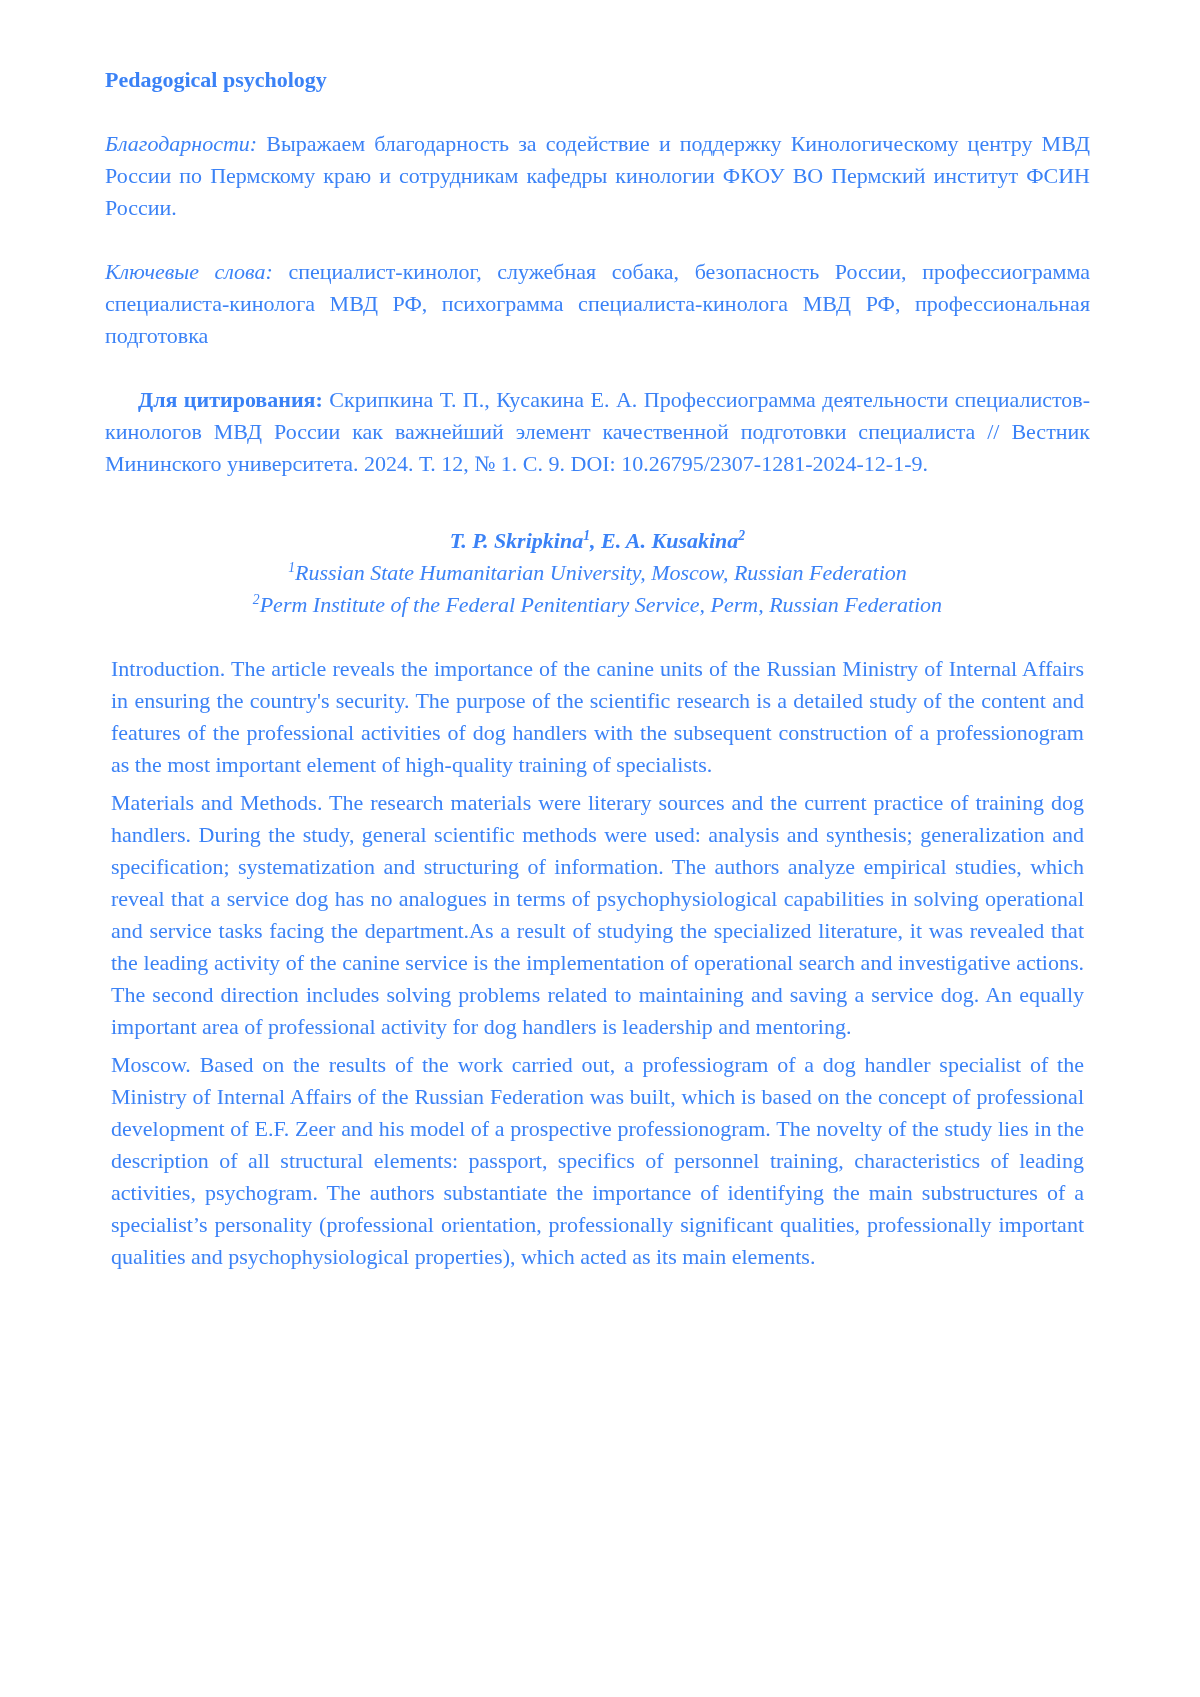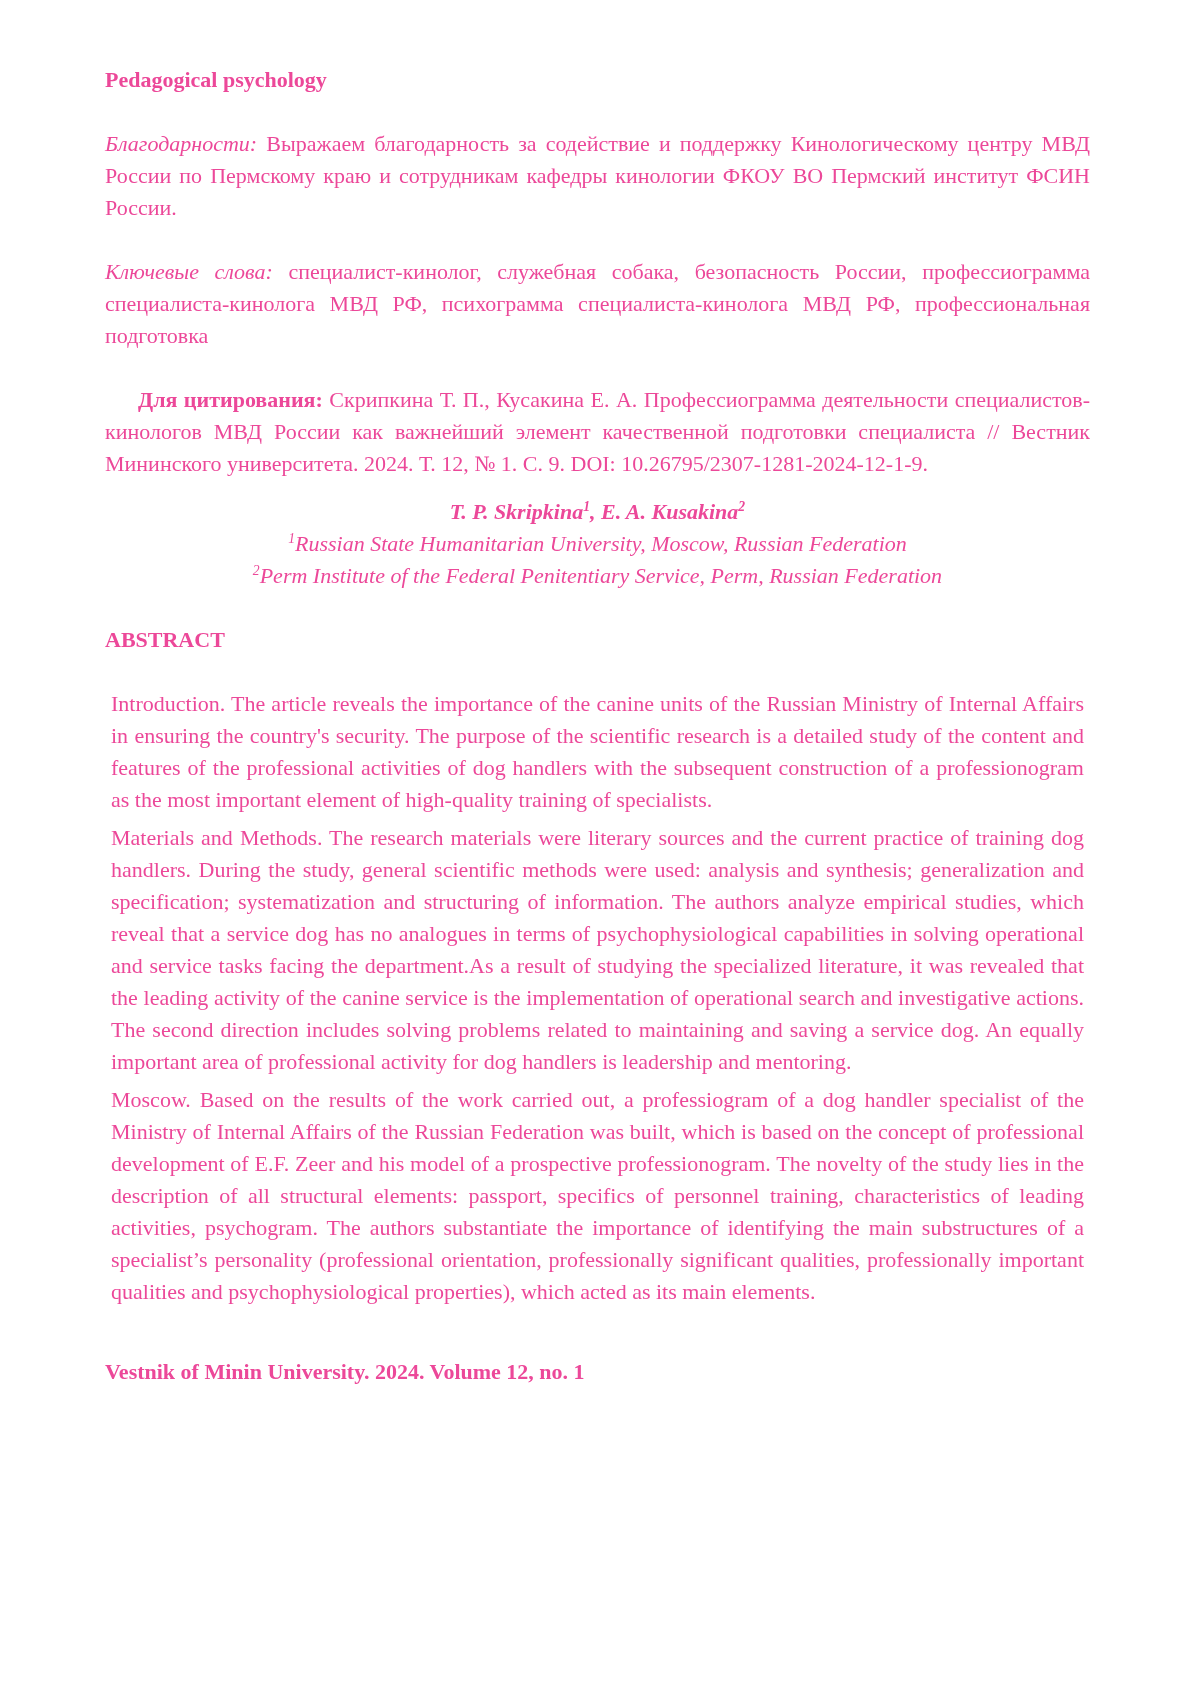--- a/index.html
+++ b/index.html
@@ -5,21 +5,21 @@
   html, body {
     margin: 0;
     padding: 0;
     background: #ffffff;
   }
   .page {
     position: relative;
     width: 1200px;
     height: 1697px;
     background: #ffffff;
-    color: #ec4899;
+    color: #3b82f6;
     font-family: "Liberation Serif", "DejaVu Serif", serif;
     font-size: 22px;
     line-height: 32px;
     box-sizing: border-box;
     padding: 64px 110px 0 105px;
     overflow: hidden;
   }
   .running-head {
     font-weight: bold;
     text-align: left;
@@ -31,21 +31,21 @@
   .para .lead-italic { font-style: italic; }
   .para .lead-bold { font-weight: bold; margin-left: 33px; }
   .title-block {
     margin-top: 64px;
     text-align: center;
     font-weight: bold;
     font-size: 23px;
     line-height: 32px;
   }
   .authors-line {
-    margin-top: 16px;
+    margin-top: 45px;
     text-align: center;
     font-weight: bold;
     font-style: italic;
   }
   .affiliation {
     text-align: center;
     font-style: italic;
   }
   sup {
     font-size: 0.62em;
@@ -90,32 +90,30 @@
     <span>Скрипкина Т. П., Кусакина Е. А. Профессиограмма деятельности специалистов-кинологов МВД России как важнейший элемент качественной подготовки специалиста // Вестник Мининского университета. 2024. Т. 12, № 1. С. 9. DOI: 10.26795/2307-1281-2024-12-1-9.</span>
   </p>
 
 
   <div class="authors-line"><span>T. P. Skripkina</span><sup>1</sup><span>, </span><span>E. A. Kusakina</span><sup>2</sup></div>
 
   <div class="affiliation"><sup>1</sup><span>Russian State Humanitarian University, Moscow, Russian Federation</span></div>
 
   <div class="affiliation"><sup>2</sup><span>Perm Institute of the Federal Penitentiary Service, Perm, Russian Federation</span></div>
 
-  <div class="abstract-heading">ABSTRACT</div>
 
   <div class="abstract-body">
     <p class="abstract-section">
       <span class="lead-bold">Introduction.</span>
       <span>The article reveals the importance of the canine units of the Russian Ministry of Internal Affairs in ensuring the country's security. The purpose of the scientific research is a detailed study of the content and features of the professional activities of dog handlers with the subsequent construction of a professionogram as the most important element of high-quality training of specialists.</span>
     </p>
     <p class="abstract-section">
       <span class="lead-bold">Materials and Methods.</span>
       <span>The research materials were literary sources and the current practice of training dog handlers. During the study, general scientific methods were used: analysis and synthesis; generalization and specification; systematization and structuring of information. The authors analyze empirical studies, which reveal that a service dog has no analogues in terms of psychophysiological capabilities in solving operational and service tasks facing the department.As a result of studying the specialized literature, it was revealed that the leading activity of the canine service is the implementation of operational search and investigative actions. The second direction includes solving problems related to maintaining and saving a service dog. An equally important area of professional activity for dog handlers is leadership and mentoring.</span>
     </p>
     <p class="abstract-section">
       <span class="lead-bold">Moscow.</span>
       <span>Based on the results of the work carried out, a professiogram of a dog handler specialist of the Ministry of Internal Affairs of the Russian Federation was built, which is based on the concept of professional development of E.F. Zeer and his model of a prospective professionogram. The novelty of the study lies in the description of all structural elements: passport, specifics of personnel training, characteristics of leading activities, psychogram. The authors substantiate the importance of identifying the main substructures of a specialist’s personality (professional orientation, professionally significant qualities, professionally important qualities and psychophysiological properties), which acted as its main elements.</span>
     </p>
   </div>
 
-  <div class="footer-line">Vestnik of Minin University. 2024. Volume 12, no. 1</div>
 
 </div>
 
 </body></html>

